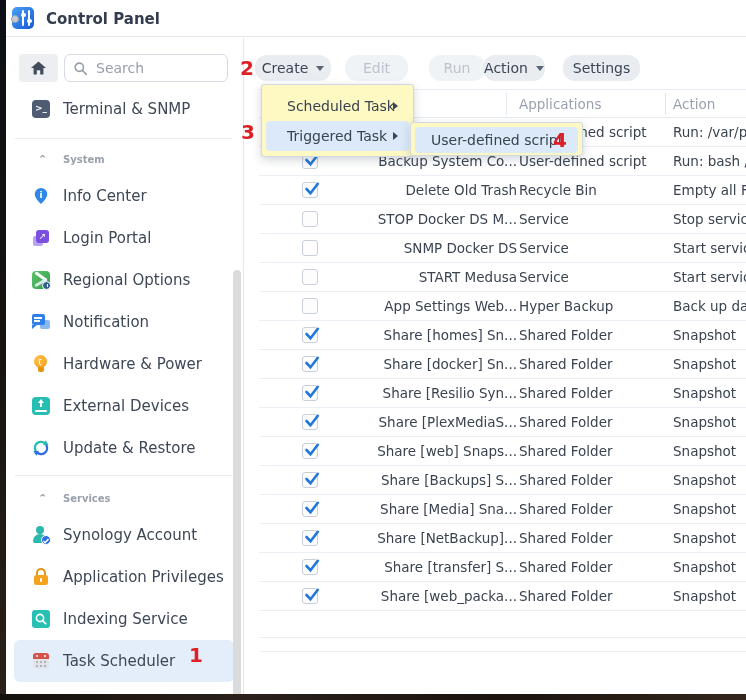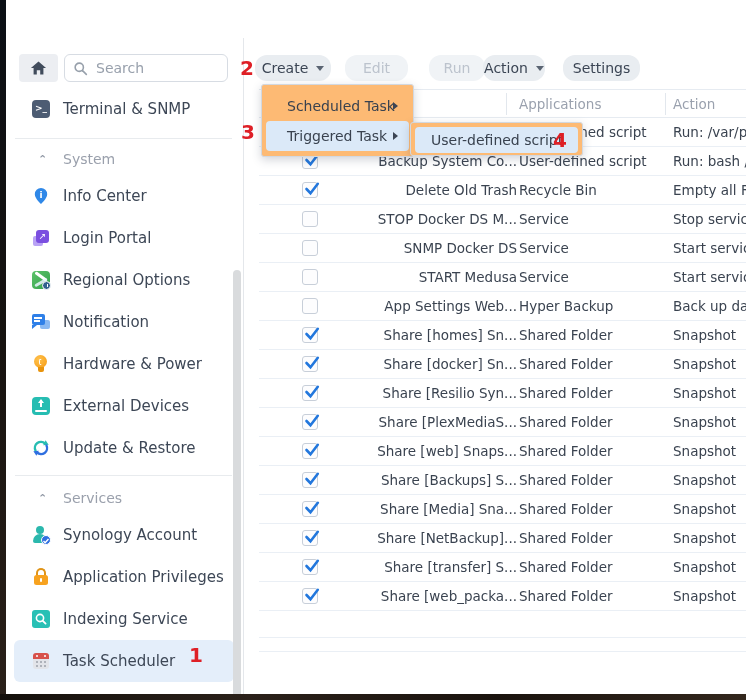--- a/index.html
+++ b/index.html
@@ -24,21 +24,21 @@
   .search-box{position:absolute;left:58px;top:16px;width:164px;height:28px;border:1px solid #d7dce3;border-radius:6px;background:#fff;display:flex;align-items:center;padding-left:8px;}
   .search-box input{border:none;outline:none;width:120px;font-size:14px;color:#3c4554;margin-left:6px;}
   .search-box input::placeholder{color:#98a0ac;}
   .nav-item{position:absolute;left:0;width:232px;height:42px;display:flex;align-items:center;cursor:pointer;}
   .nav-item .ico{position:absolute;left:26px;width:18px;height:18px;}
   .nav-item .lbl{position:absolute;left:57px;font-size:15px;color:#3d4756;white-space:nowrap;}
   .nav-item.active-bg{left:8px;width:220px;background:#e4eefa;border-radius:6px;}
   .nav-item.active-bg .ico{left:18px;} .nav-item.active-bg .lbl{left:49px;}
   .nav-header{position:absolute;left:0;width:232px;height:40px;display:flex;align-items:center;cursor:pointer;}
   .nav-header .chev{position:absolute;left:32px;color:#8f97a4;font-size:11px;font-weight:bold;}
-  .nav-header .lbl{position:absolute;left:57px;font-size:14px;font-weight:normal;color:#9aa0ac;}
+  .nav-header .lbl{position:absolute;left:57px;font-size:10px;font-weight:bold;color:#9aa0ac;}
   .side-divider{position:absolute;left:9px;width:217px;height:1px;background:#e8ebee;}
   .scroll-thumb{position:absolute;left:227px;top:232px;width:8px;height:452px;background:#d9dbdd;border-radius:4px;}
 
   
   .sq{border-radius:4px;width:18px;height:18px;position:relative;overflow:hidden;color:#fff;font-size:10px;}
   .badge{position:absolute;border-radius:50%;}
 
   
   .main{position:absolute;left:245px;top:38px;width:501px;height:656px;background:#fff;}
   .tbtn{position:absolute;top:17px;height:26px;border-radius:12px;background:#e9edf1;color:#3b4554;font-size:14px;display:flex;align-items:center;justify-content:center;cursor:pointer;}
@@ -52,37 +52,47 @@
   .trow{position:relative;height:29px;border-bottom:1px solid #eaeff5;}
   .cell{position:absolute;top:0;line-height:28px;font-size:13.5px;color:#3a4350;white-space:nowrap;overflow:hidden;}
   .c-name{left:111px;width:147px;text-align:right;}
   .c-app{left:260px;width:152px;}
   .c-act{left:414px;right:-2px;}
   .cb{position:absolute;left:43px;top:6px;width:16px;height:16px;border:1px solid #c8cfd9;border-radius:3px;background:#fdfdfe;cursor:pointer;}
   .cb svg{position:absolute;left:1px;top:-2px;overflow:visible;}
   .xline{position:absolute;left:14px;right:0;height:1px;background:#eaeff5;}
 
   
-  .menu{position:absolute;background:#fdba74;border:1px solid #d2d8e0;border-radius:3px;box-shadow:0 3px 10px rgba(55,65,85,.22);z-index:5;}
+  .menu{position:absolute;background:#fef9c3;border:1px solid #d2d8e0;border-radius:3px;box-shadow:0 3px 10px rgba(55,65,85,.22);z-index:5;}
   .menu1{left:261px;top:84px;width:153px;height:73px;padding-top:6px;}
   .mitem{position:relative;height:30px;margin:0 4px;display:flex;align-items:center;border-radius:4px;font-size:14px;color:#39424f;cursor:pointer;}
   .mitem .txt{margin-left:21px;white-space:nowrap;}
   .mitem.hl{background:#dbe9f8;}
   .marrow{position:absolute;right:11px;width:0;height:0;border-top:4px solid transparent;border-bottom:4px solid transparent;border-left:5px solid #3c4554;}
   .menu2{left:410px;top:122px;width:173px;height:34px;padding-top:4px;}
   .menu2 .mitem .txt{margin-left:16px;}
 
   .annot{position:absolute;font-size:20px;font-weight:bold;color:#de1f26;line-height:1;z-index:9;}
 </style>
 </head>
 <body>
 
 <div id="root">
   <div class="left-strip"></div>
 
+  <div class="header">
+    <div class="app-icon">
+      <span class="knob"></span>
+      <span class="sl" style="left:10px;"></span>
+        <span class="sl" style="left:16px;"></span>
+      <span class="dot" style="left:8.5px;top:6px;"></span>
+        <span class="dot" style="left:14.5px;top:12px;"></span>
+    </div>
+    <div class="title">Control Panel</div>
+  </div>
 
   <div class="sidebar">
     <div class="home-btn">
       <svg width="17" height="16" viewBox="0 0 18 16">
           <path d="M9 1 L17 8 H14.2 V15 H10.8 V10.5 H7.2 V15 H3.8 V8 H1 Z" fill="#414c5c"></path>
         </svg>
     </div>
     <div class="search-box">
       <svg width="15" height="15" viewBox="0 0 16 16">
           <circle cx="6.7" cy="6.7" r="4.4" fill="none" stroke="#97a0ab" stroke-width="1.7"></circle>

